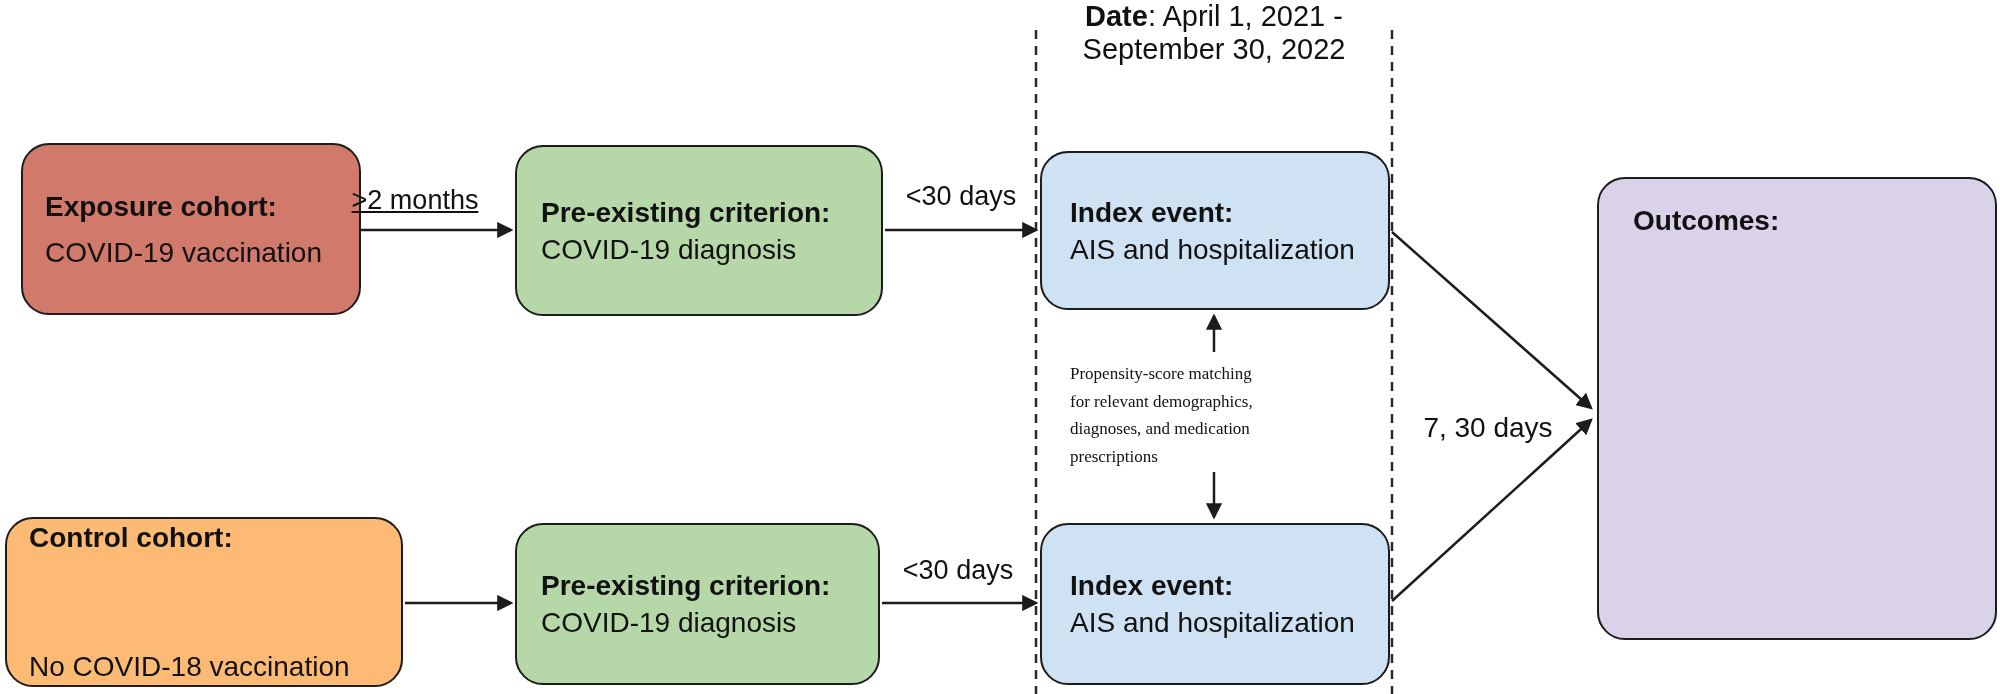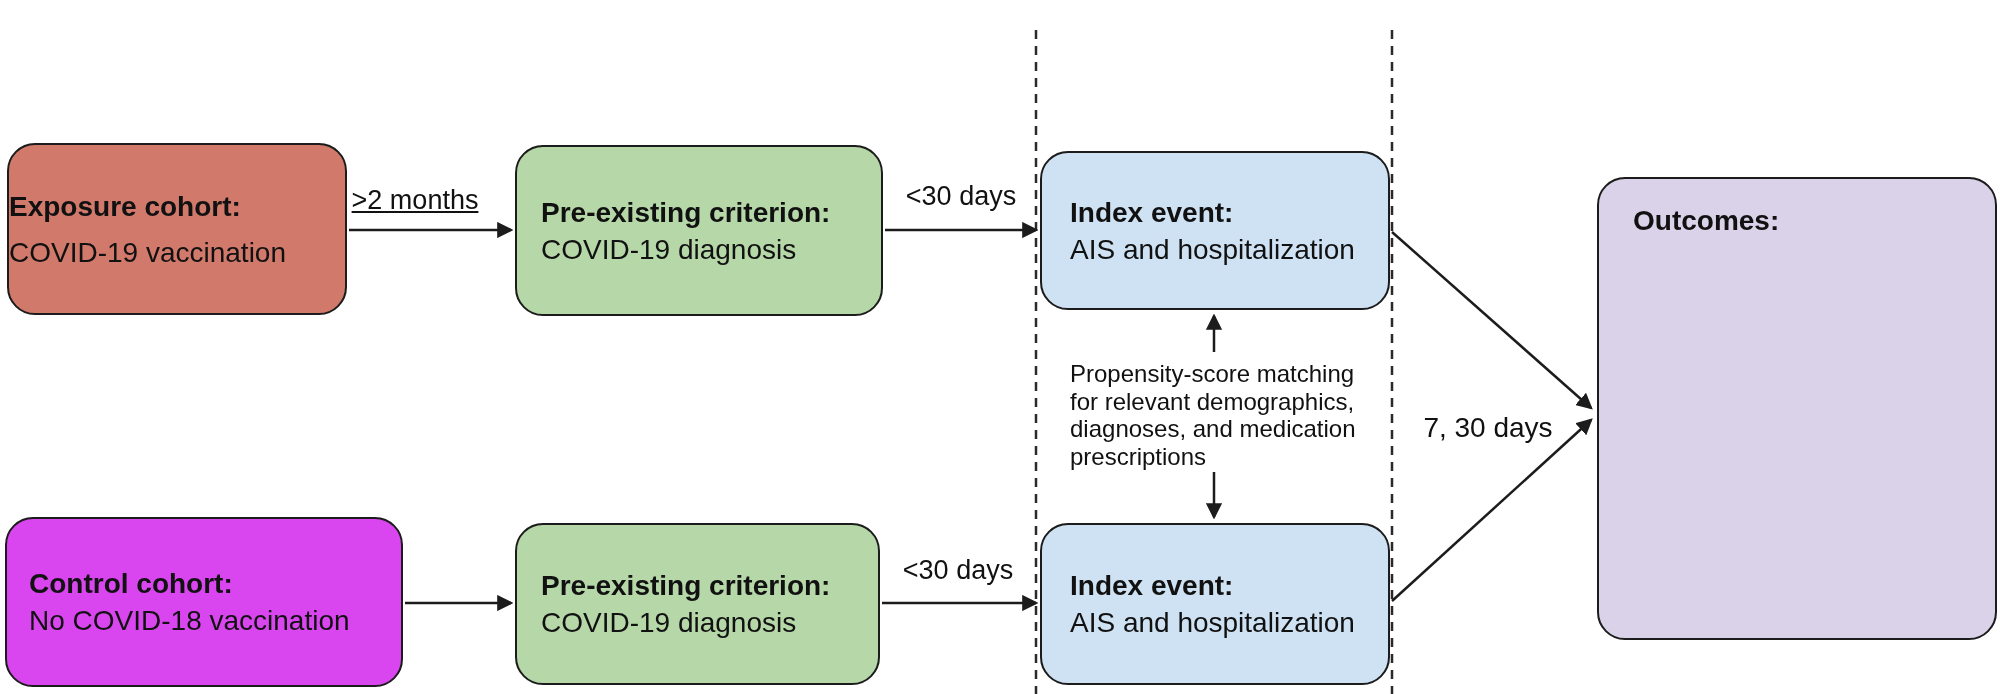--- a/index.html
+++ b/index.html
@@ -25,24 +25,24 @@
     border-radius: 28px;
     box-sizing: border-box;
     display: flex;
     flex-direction: column;
     justify-content: center;
     font-size: 28px;
     line-height: 37px;
   }
   .box .box-title { font-weight: bold; display: block; }
   .box .box-body  { display: block; }
-  .box-exposure   { left: 7px;    top: 143px; width: 340px; height: 172px; background: #D1796B; padding-right: 10px; gap: 9px; }
+  .box-exposure   { left: 21px;    top: 143px; width: 340px; height: 172px; background: #D1796B; padding-left: 22px; padding-right: 10px; gap: 9px; }
   .box-pre-top    { left: 515px;  top: 145px; width: 368px; height: 171px; background: #B6D7A8; padding-left: 24px; padding-right: 10px; }
   .box-index-top  { left: 1040px; top: 151px; width: 350px; height: 159px; background: #CFE2F3; padding-left: 28px; padding-right: 10px; }
-  .box-control    { left: 5px;    top: 517px; width: 398px; height: 170px; background: #d946ef; padding-left: 22px; padding-right: 24px; }
+  .box-control    { left: 5px;    top: 517px; width: 398px; height: 170px; background: #fdba74; padding-left: 22px; padding-right: 24px; justify-content: space-between; }
   .box-pre-bot    { left: 515px;  top: 523px; width: 365px; height: 162px; background: #B6D7A8; padding-left: 24px; padding-right: 10px; }
   .box-index-bot  { left: 1040px; top: 523px; width: 350px; height: 162px; background: #CFE2F3; padding-left: 28px; padding-right: 10px; }
   .box-outcomes {
     left: 1597px; top: 177px; width: 400px; height: 463px;
     background: #D9D2E9;
     justify-content: flex-start;
     padding: 26px 18px 0 34px;
     font-size: 27px;
     line-height: 31px;
   }
@@ -73,23 +73,24 @@
     font-size: 29px;
     line-height: 33px;
     white-space: nowrap;
   }
   .date-note .date-bold { font-weight: bold; }
   .matching-note {
     position: absolute;
     z-index: 3;
     left: 1070px;
     top: 360px;
-    font-size: 24px;
+    font-size: 17px;
     line-height: 27.5px;
     white-space: nowrap;
+    font-family: Liberation Serif, serif;
   }
   .lbl-7-30 { font-size: 28px; margin-top: 16px; }
 </style>
 </head>
 <body>
 
 <div class="canvas">
 
   <svg class="overlay" viewBox="0 0 2000 694" xmlns="http://www.w3.org/2000/svg">
     <defs>
@@ -107,20 +108,24 @@
     <path d="M405,603 H511" stroke="#1c1c1c" stroke-width="2.5" fill="none" marker-end="url(#arrow)"></path>
     <path d="M882,603 H1036" stroke="#1c1c1c" stroke-width="2.5" fill="none" marker-end="url(#arrow)"></path>
 
     <path d="M1214,352 V316" stroke="#1c1c1c" stroke-width="2.5" fill="none" marker-end="url(#arrow)"></path>
     <path d="M1214,472 V517" stroke="#1c1c1c" stroke-width="2.5" fill="none" marker-end="url(#arrow)"></path>
 
     <path d="M1392,232 L1591,408" stroke="#1c1c1c" stroke-width="2.5" fill="none" marker-end="url(#arrow)"></path>
     <path d="M1392,601 L1591,420" stroke="#1c1c1c" stroke-width="2.5" fill="none" marker-end="url(#arrow)"></path>
   </svg>
 
+  <div class="date-note">
+    <div><span class="date-bold">Date</span><span>: April 1, 2021 -</span></div>
+    <div>September 30, 2022</div>
+  </div>
 
   <div class="box box-exposure">
     <span class="box-title">Exposure cohort:</span>
     <span class="box-body">COVID-19 vaccination</span>
   </div>
 
   <div class="box box-pre-top">
     <span class="box-title">Pre-existing criterion:</span>
     <span class="box-body">COVID-19 diagnosis</span>
   </div>

